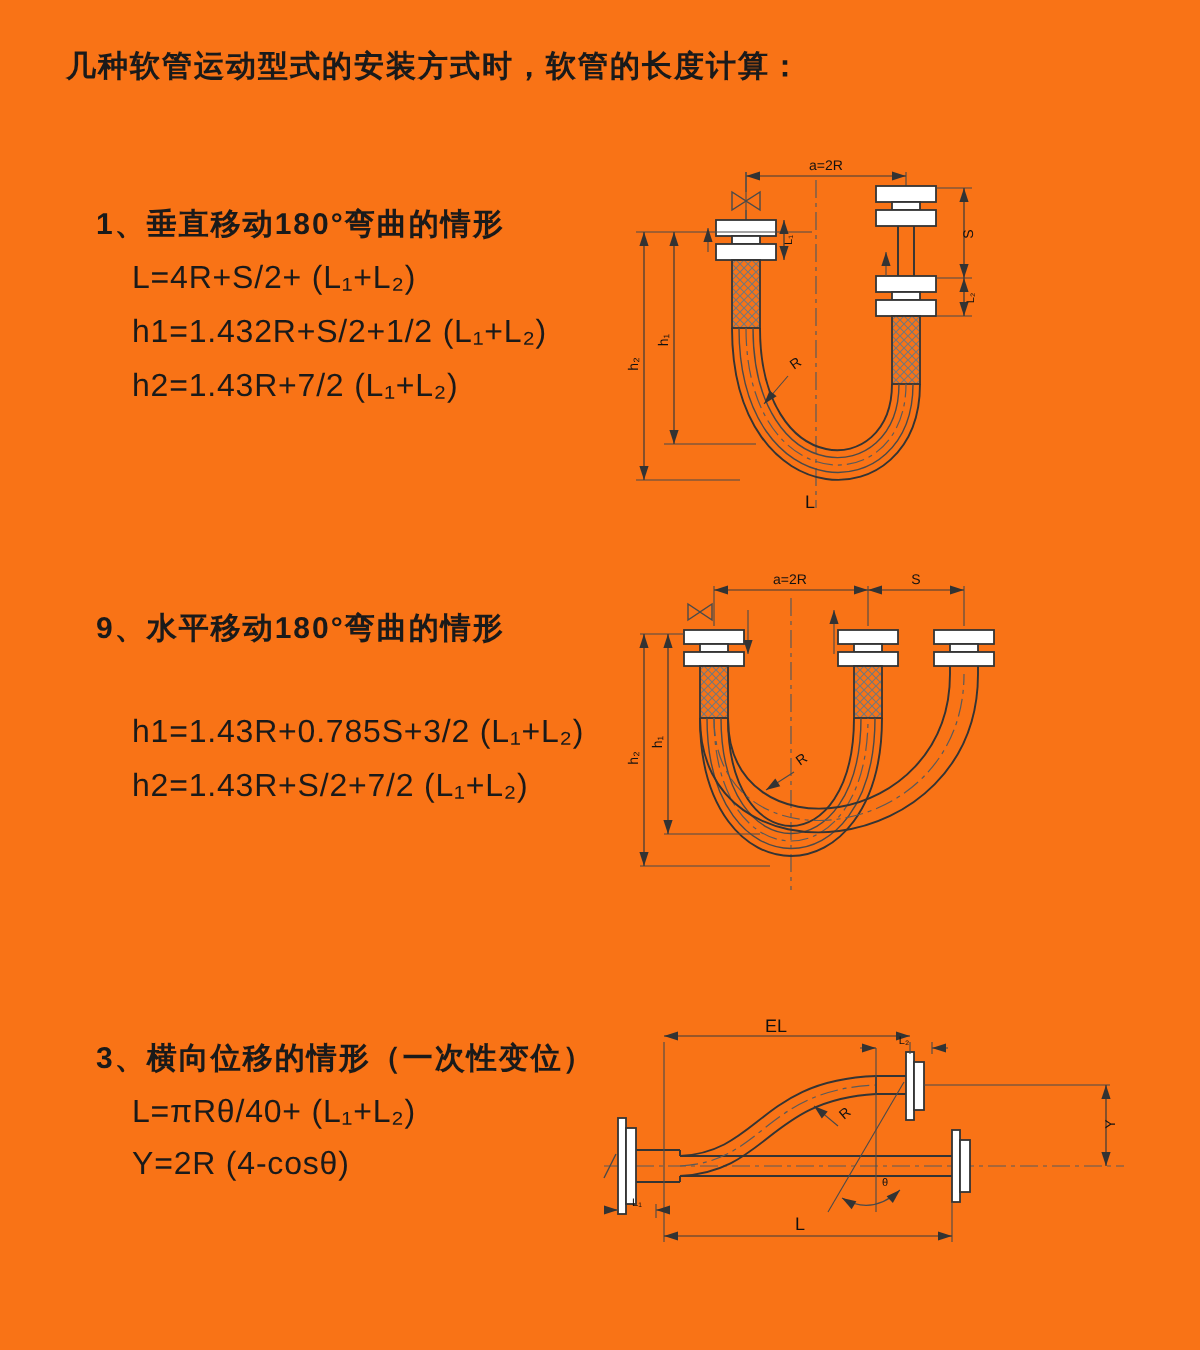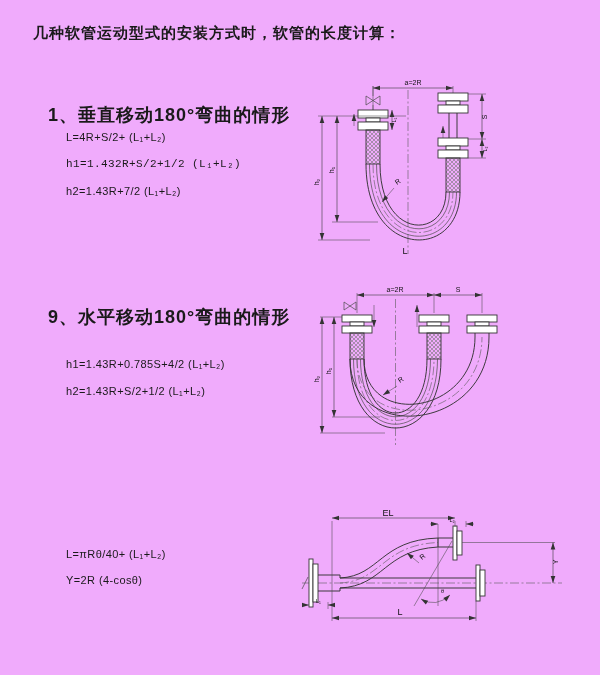--- a/index.html
+++ b/index.html
@@ -1,24 +1,24 @@
 <!DOCTYPE html>
 <html><head>
 <meta charset="utf-8">
 <style>
   html,body{margin:0;padding:0;background:#e8e8e8;}
   #page{
-    position:relative;width:600px;height:675px;background:#f0abfc;
+    position:relative;width:600px;height:675px;background:#f97316;
     font-family:"Liberation Sans",sans-serif;color:#1a1a1a;overflow:hidden;
     margin:0 auto;
   }
   .abs{position:absolute;white-space:pre;}
   .title{font-size:15px;font-weight:bold;letter-spacing:1px;}
-  .sec-head{font-size:18px;font-weight:bold;letter-spacing:1px;}
-  .formula{font-size:11px;font-weight:normal;letter-spacing:0.4px;text-align:right;}
+  .sec-head{font-size:15px;font-weight:bold;letter-spacing:1px;}
+  .formula{font-size:16px;font-weight:normal;letter-spacing:0.4px;text-align:right;}
   svg{position:absolute;overflow:visible;}
   .dim{stroke:#3a3a3a;stroke-width:0.6;fill:none;marker-start:url(#arw);marker-end:url(#arw);}
   .ext{stroke:#4a4a4a;stroke-width:0.55;fill:none;}
   .obj{stroke:#343434;stroke-width:0.95;fill:none;}
   .obj2{stroke:#4a4a4a;stroke-width:0.7;fill:none;}
   .ctr{stroke:#5a5a5a;stroke-width:0.6;fill:none;stroke-dasharray:9 2.5 2 2.5;}
   .flg{fill:#ffffff;stroke:#343434;stroke-width:0.9;}
   .brd{fill:url(#hx);stroke:#343434;stroke-width:0.9;}
   .lbl{font-family:"Liberation Sans",sans-serif;font-size:7px;fill:#111;}
   .lbls{font-family:"Liberation Sans",sans-serif;font-size:5.5px;fill:#111;}
@@ -37,27 +37,28 @@
       <pattern id="hx" width="4" height="4" patternUnits="userSpaceOnUse">
         <path d="M0,4 L4,0 M0,0 L4,4" stroke="#777" stroke-width="0.6"></path>
       </pattern>
     </defs>
   </svg>
 
   <div class="abs title" style="left:33px;top:24px;">几种软管运动型式的安装方式时，软管的长度计算：</div>
 
   <div class="abs sec-head" style="left:48px;top:103px;">1、垂直移动180°弯曲的情形</div>
   <div class="abs formula" style="left:66px;top:131px;">L=4R+S/2+ (L₁+L₂)</div>
-  <div class="abs formula" style="left:66px;top:158px;font-family:Liberation Mono, monospace;">h1=1.432R+S/2+1/2 (L₁+L₂)</div>
+  <div class="abs formula" style="left:66px;top:158px;">h1=1.432R+S/2+1/2 (L₁+L₂)</div>
   <div class="abs formula" style="left:66px;top:185px;">h2=1.43R+7/2 (L₁+L₂)</div>
 
   <div class="abs sec-head" style="left:48px;top:305px;">9、水平移动180°弯曲的情形</div>
-  <div class="abs formula" style="left:66px;top:358px;">h1=1.43R+0.785S+4/2 (L₁+L₂)</div>
-  <div class="abs formula" style="left:66px;top:385px;">h2=1.43R+S/2+1/2 (L₁+L₂)</div>
-
+  <div class="abs formula" style="left:66px;top:358px;">h1=1.43R+0.785S+3/2 (L₁+L₂)</div>
+  <div class="abs formula" style="left:66px;top:385px;">h2=1.43R+S/2+7/2 (L₁+L₂)</div>
+
+  <div class="abs sec-head" style="left:48px;top:520px;">3、横向位移的情形（一次性变位）</div>
   <div class="abs formula" style="left:66px;top:548px;">L=πRθ/40+ (L₁+L₂)</div>
   <div class="abs formula" style="left:66px;top:574px;">Y=2R (4-cosθ)</div>
 
   <svg style="left:310px;top:72px;" width="285" height="190" viewBox="0 0 285 190">
 
     <path class="ctr" d="M98,18 V182"></path>
 
     <path class="ext" d="M63,38 V14 M143,21 V14"></path>
     <path class="dim" d="M63,16 H143"></path>
     <text class="lbl" x="103" y="13" text-anchor="middle">a=2R</text>

